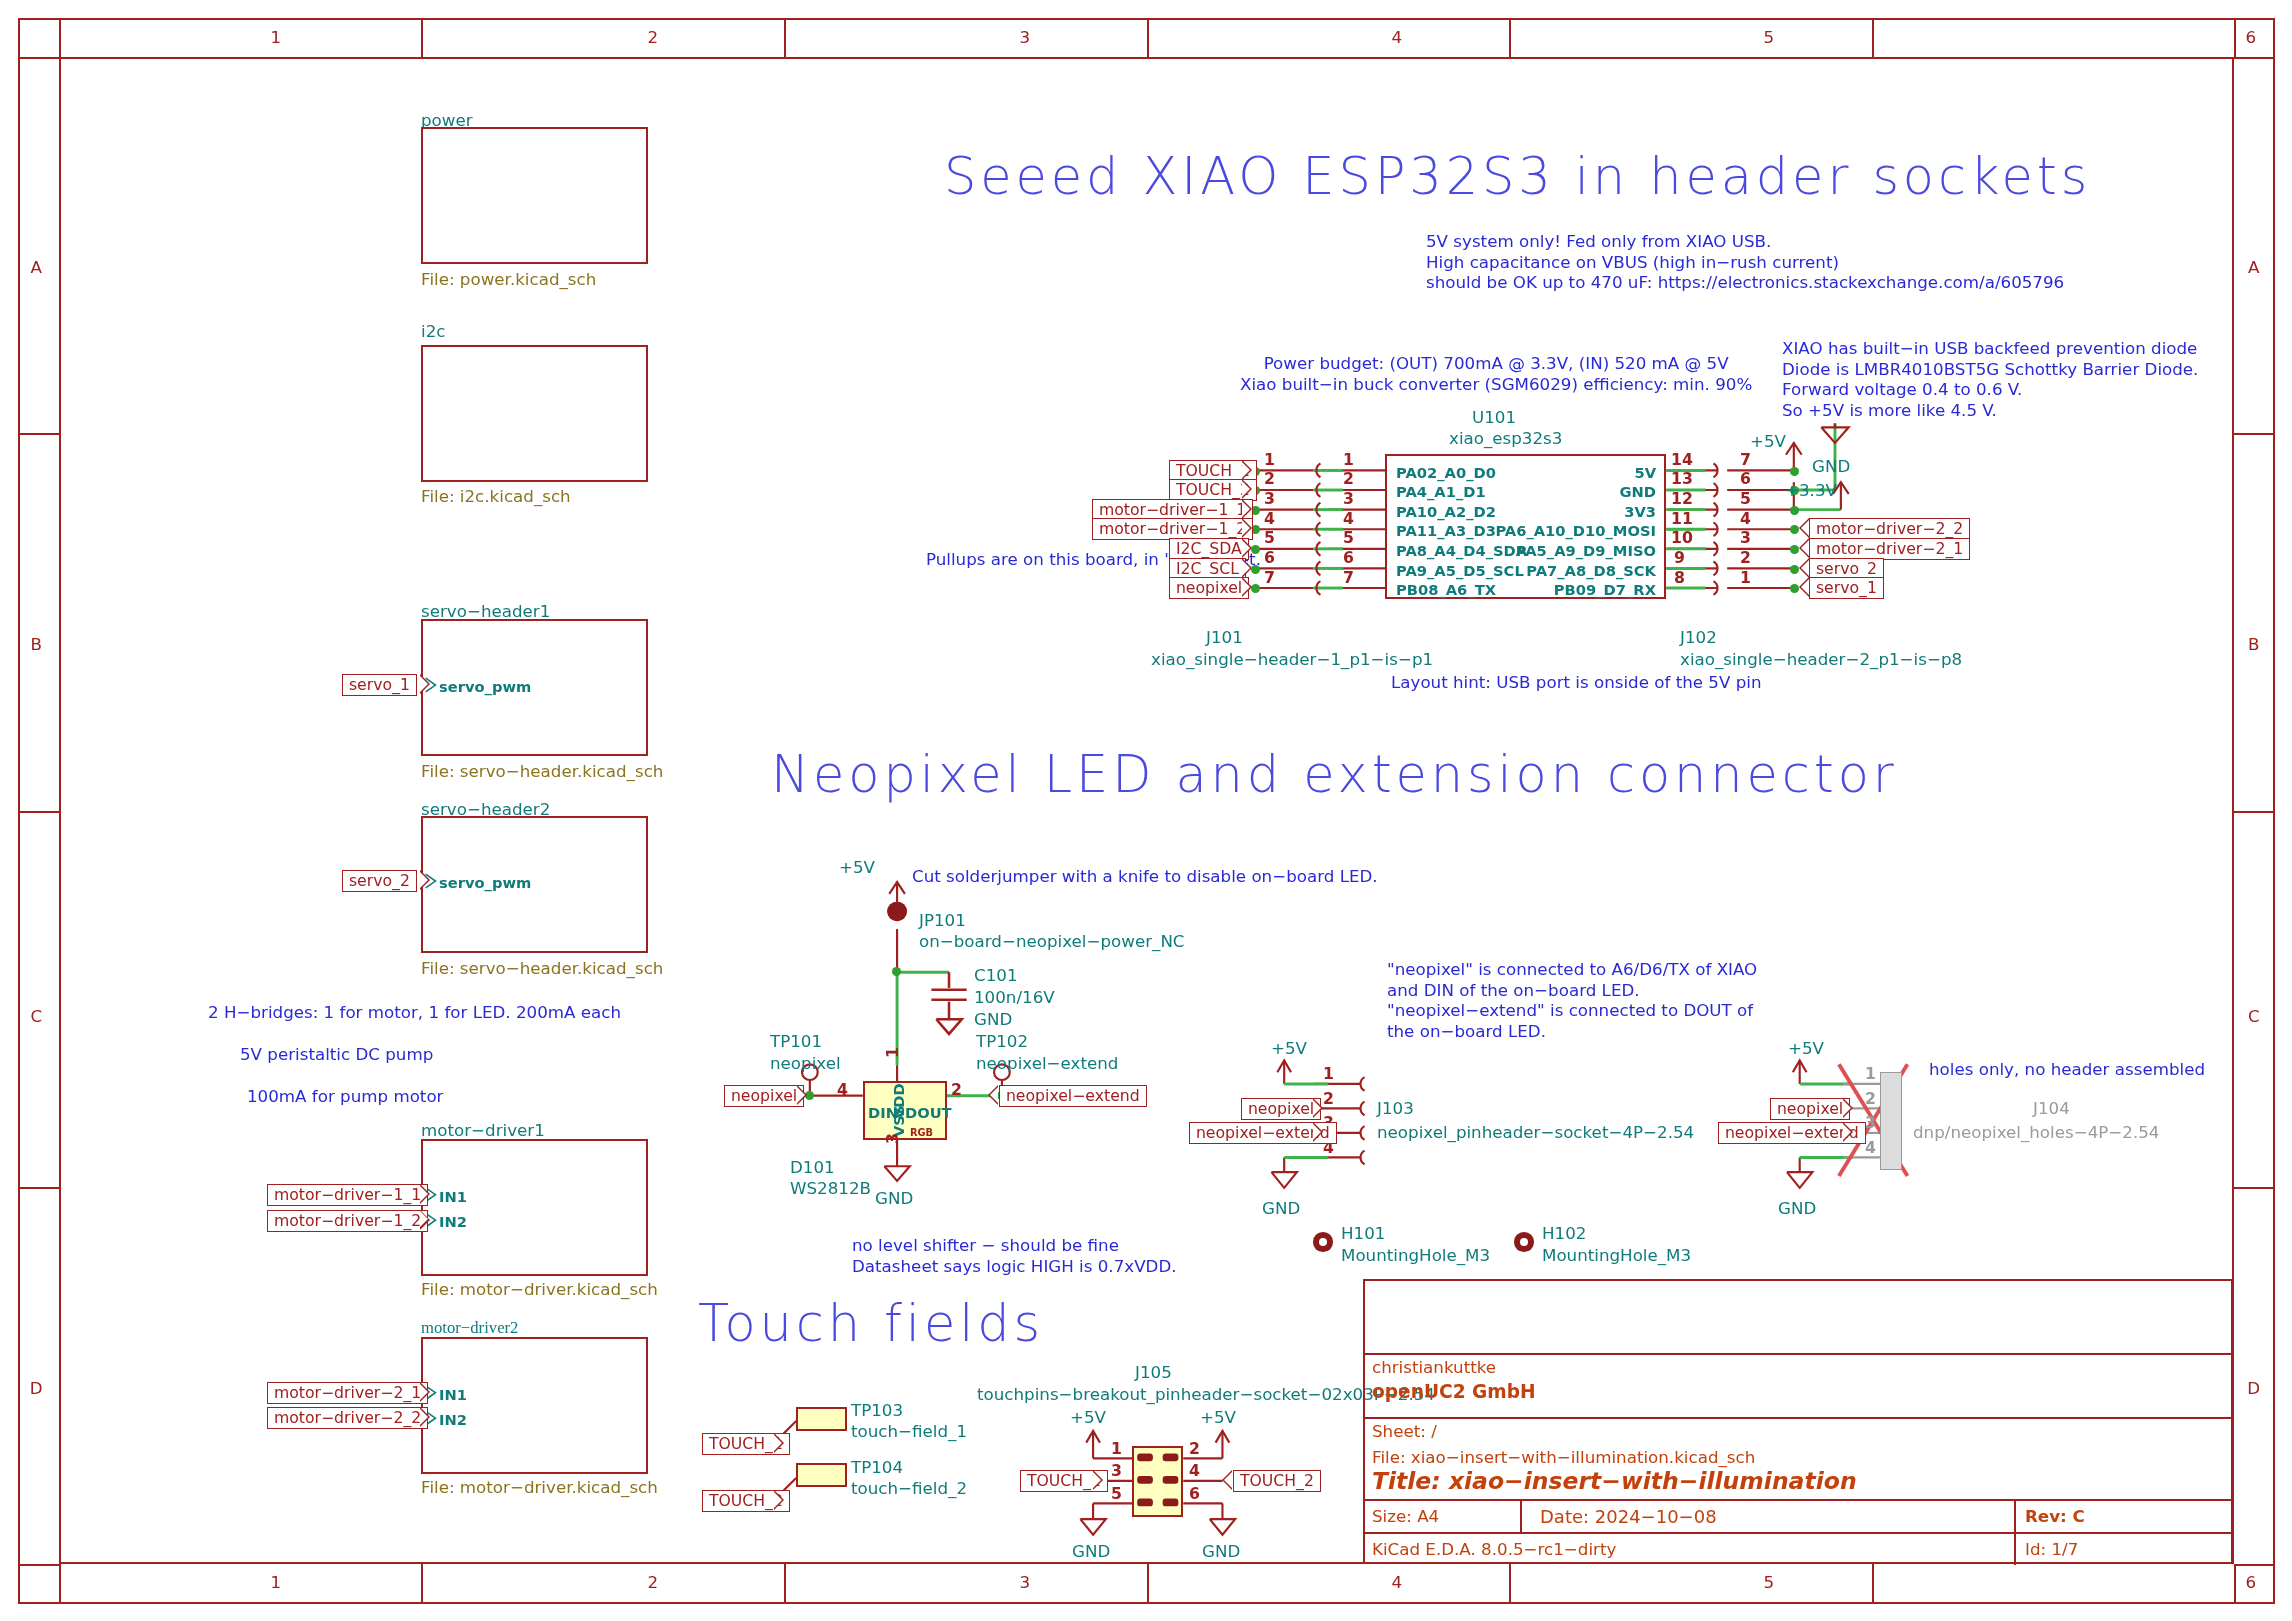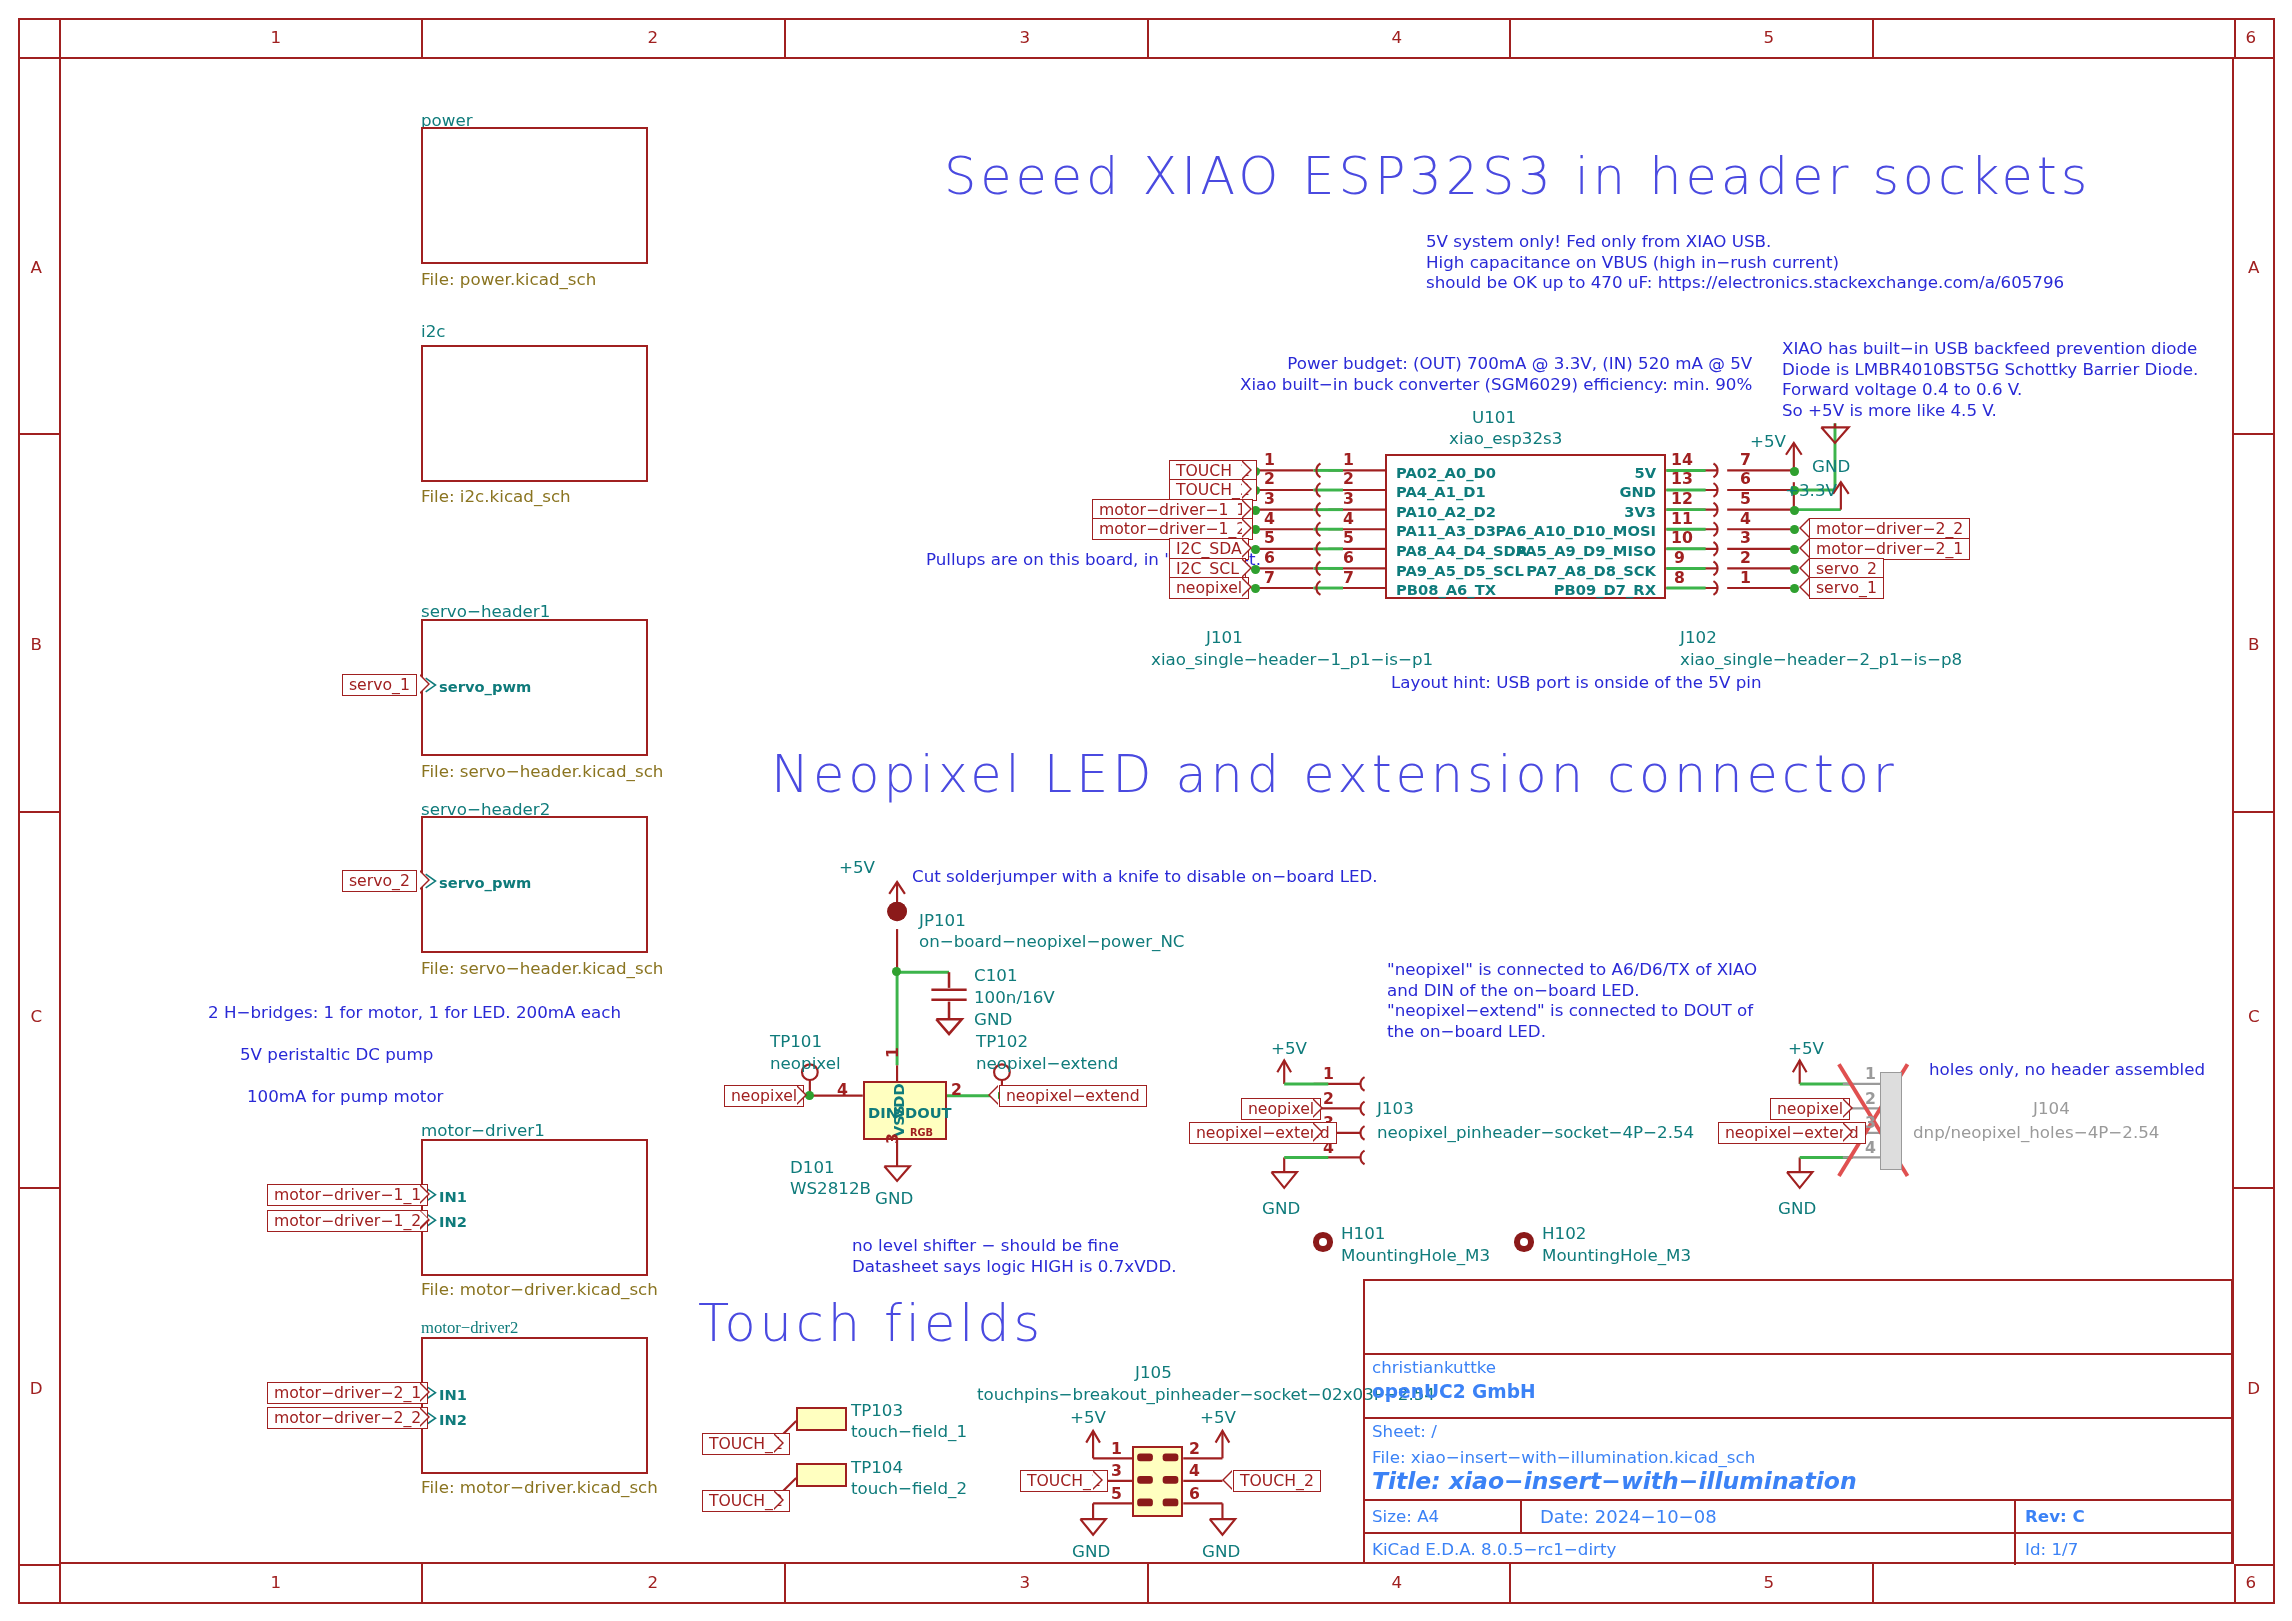--- a/index.html
+++ b/index.html
@@ -57,21 +57,21 @@
   .greybox{position:absolute;border:1.5px solid #9A9A9A;box-sizing:border-box;background:#DDDDDD;}
   .vtext{position:absolute;color:#0F7B7B;font-size:14.7px;font-weight:bold;
       writing-mode:vertical-rl;transform:rotate(180deg);
       font-family:"DejaVu Sans","Liberation Sans",sans-serif;}
   .mh{position:absolute;width:19.6px;height:19.6px;border-radius:50%;
       background:#8B1A1A;box-sizing:border-box;}
   .mh:after{content:"";position:absolute;left:5.9px;top:5.9px;width:7.8px;height:7.8px;
       border-radius:50%;background:#fff;}
   
   .tb{position:absolute;border:2px solid #A02020;box-sizing:border-box;}
-  .tbtxt{position:absolute;color:#3b82f6;white-space:nowrap;
+  .tbtxt{position:absolute;color:#c2410c;white-space:nowrap;
       font-family:"DejaVu Sans","Liberation Sans",sans-serif;}
   
   svg.ov{position:absolute;left:0;top:0;width:2293px;height:1621px;overflow:visible;pointer-events:none;}
 </style>
 </head>
 <body>
 
 <div class="sheet">
 
   <div class="frame-outer"></div>
@@ -127,21 +127,21 @@
   <div class="zone-lbl" style="left:2241px;top:1006px;">C</div>
   <div class="zone-lbl" style="left:2241px;top:1378px;">D</div>
 
   <div class="bigtitle" style="left:944px;top:147px;">Seeed XIAO ESP32S3 in header sockets</div>
   <div class="bigtitle" style="left:771px;top:745px;">Neopixel LED and extension connector</div>
   <div class="bigtitle" style="left:698px;top:1294px;">Touch fields</div>
 
   <div class="note" style="left:1426px;top:231px;">5V system only! Fed only from XIAO USB.
 High capacitance on VBUS (high in−rush current)
 should be OK up to 470 uF: https://electronics.stackexchange.com/a/605796</div>
-  <div class="note" style="left:1240px;top:353px;text-align:right;">Power budget: (OUT) 700mA @ 3.3V, (IN) 520 mA @ 5V
+  <div class="note" style="left:1240px;top:353px;text-align:center;">Power budget: (OUT) 700mA @ 3.3V, (IN) 520 mA @ 5V
 Xiao built−in buck converter (SGM6029) efficiency: min. 90%</div>
   <div class="note" style="left:1782px;top:338px;">XIAO has built−in USB backfeed prevention diode
 Diode is LMBR4010BST5G Schottky Barrier Diode.
 Forward voltage 0.4 to 0.6 V.
 So +5V is more like 4.5 V.</div>
   <div class="note" style="left:926px;top:549px;">Pullups are on this board, in "i2c" sheet.</div>
   <div class="note" style="left:1391px;top:672px;">Layout hint: USB port is onside of the 5V pin</div>
   <div class="note" style="left:208px;top:1002px;">2 H−bridges: 1 for motor, 1 for LED. 200mA each</div>
   <div class="note" style="left:240px;top:1044px;">5V peristaltic DC pump</div>
   <div class="note" style="left:247px;top:1086px;">100mA for pump motor</div>

